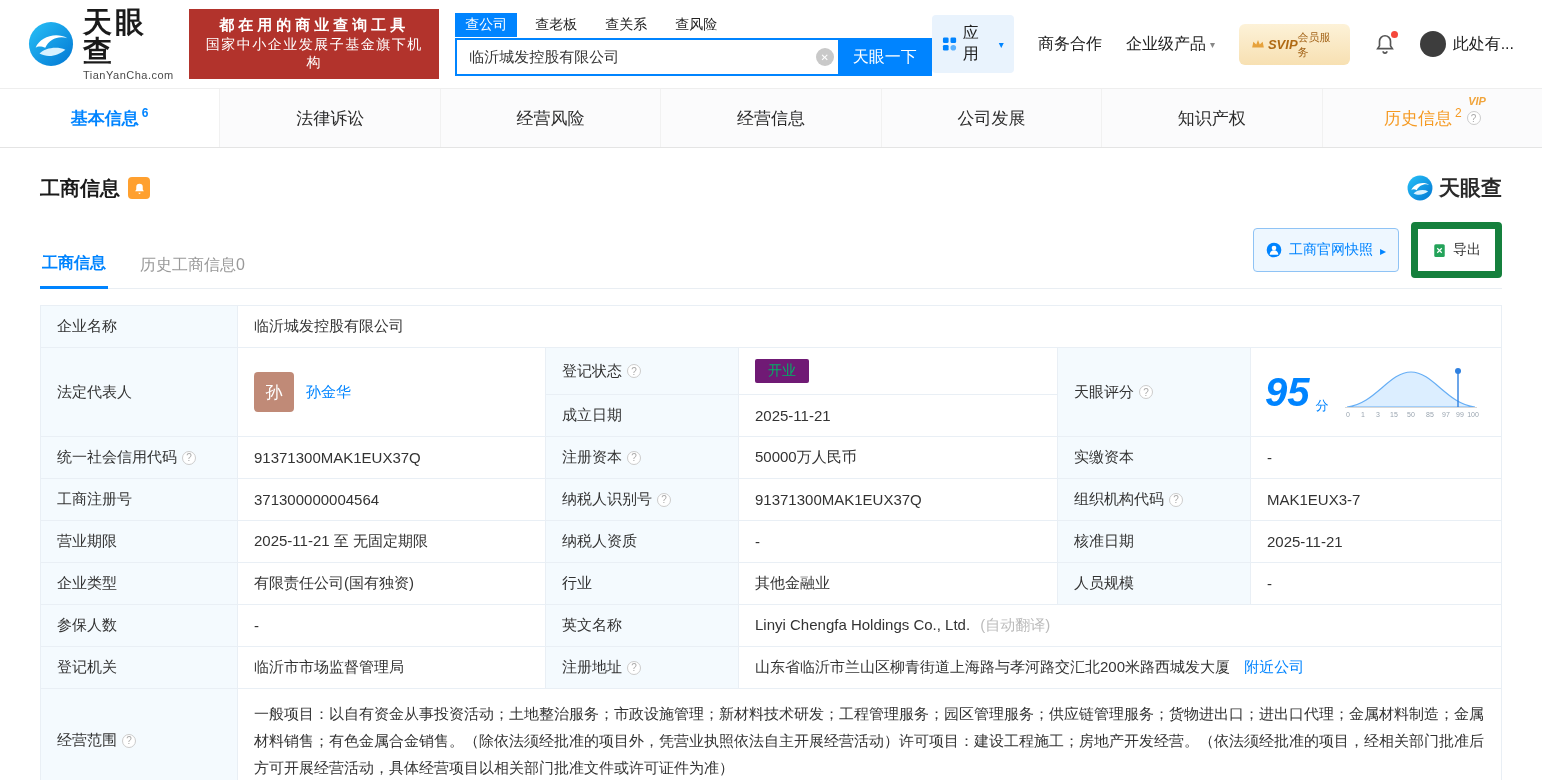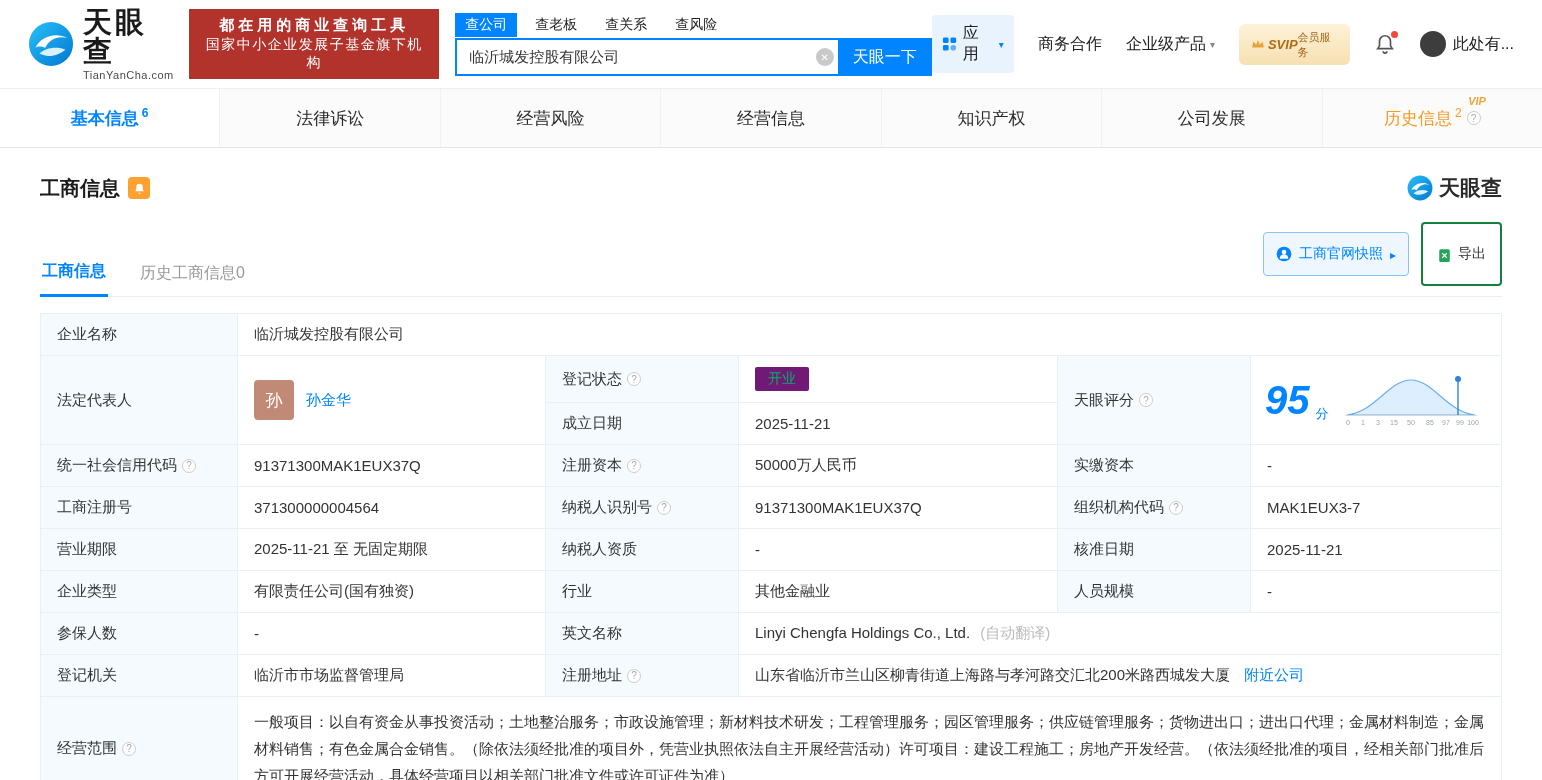--- a/index.html
+++ b/index.html
@@ -65,22 +65,22 @@
   .watermark{margin-left:auto;display:flex;align-items:center;gap:6px}
   .watermark .t{font-size:21px;font-weight:bold;color:#2a2a2a}
 
   .subrow{display:flex;align-items:flex-end;border-bottom:1px solid #e9eef3;margin-top:20px}
   .subtab{font-size:16px;padding:0 2px 12px;margin-right:30px;cursor:pointer;color:#999}
   .subtab.active{color:#0084ff;font-weight:bold;border-bottom:3px solid #0084ff;margin-bottom:-1px}
   .subrow-right{margin-left:auto;display:flex;gap:12px;align-items:center;padding-bottom:10px}
   .snap-btn{display:flex;align-items:center;gap:7px;border:1px solid #8fc3f5;background:#eef7ff;color:#0084ff;
             border-radius:4px;padding:12px 12px;font-size:14px;cursor:pointer}
   .arrow::before{content:"▸";font-size:12px}
-  .export-btn{display:flex;align-items:flex-end;gap:6px;border:2px solid #15803d;background:#fff;border-radius:4px;
-              padding:21px 14px;font-size:14px;color:#333;cursor:pointer}
+  .export-btn{display:flex;align-items:center;gap:6px;border:7px solid #15803d;background:#fff;border-radius:4px;
+              padding:12px 14px;font-size:14px;color:#333;cursor:pointer}
 
   
   table.info{width:100%;border-collapse:collapse;margin-top:16px;table-layout:fixed;font-size:15px}
   .info td{border:1px solid #e9eff5;padding:11px 16px;color:#333;vertical-align:middle}
   td.label{background:#f4fafe}
   .label-in{display:flex;align-items:center}
   .c1{width:197px}.c2{width:308px}.c3{width:193px}.c4{width:319px}.c5{width:193px}
   .rep{display:flex;align-items:center;gap:12px}
   .avatar{width:40px;height:40px;border-radius:4px;background:#c08a77;color:#fff;font-size:17px;
           display:flex;align-items:center;justify-content:center;flex:none;cursor:pointer}
@@ -181,24 +181,24 @@
   <div class="mtab">
     <span>法律诉讼</span>
   </div>
   <div class="mtab">
     <span>经营风险</span>
   </div>
   <div class="mtab">
     <span>经营信息</span>
   </div>
   <div class="mtab">
+    <span>公司发展</span>
+  </div>
+  <div class="mtab">
     <span>知识产权</span>
-  </div>
-  <div class="mtab">
-    <span>公司发展</span>
   </div>
   <div class="mtab history">
     <span class="vip-tag">VIP</span>
     <span>历史信息</span>
     <span class="cnt">2</span>
     <span class="q"></span>
   </div>
 </nav>
 
 <div class="content">

